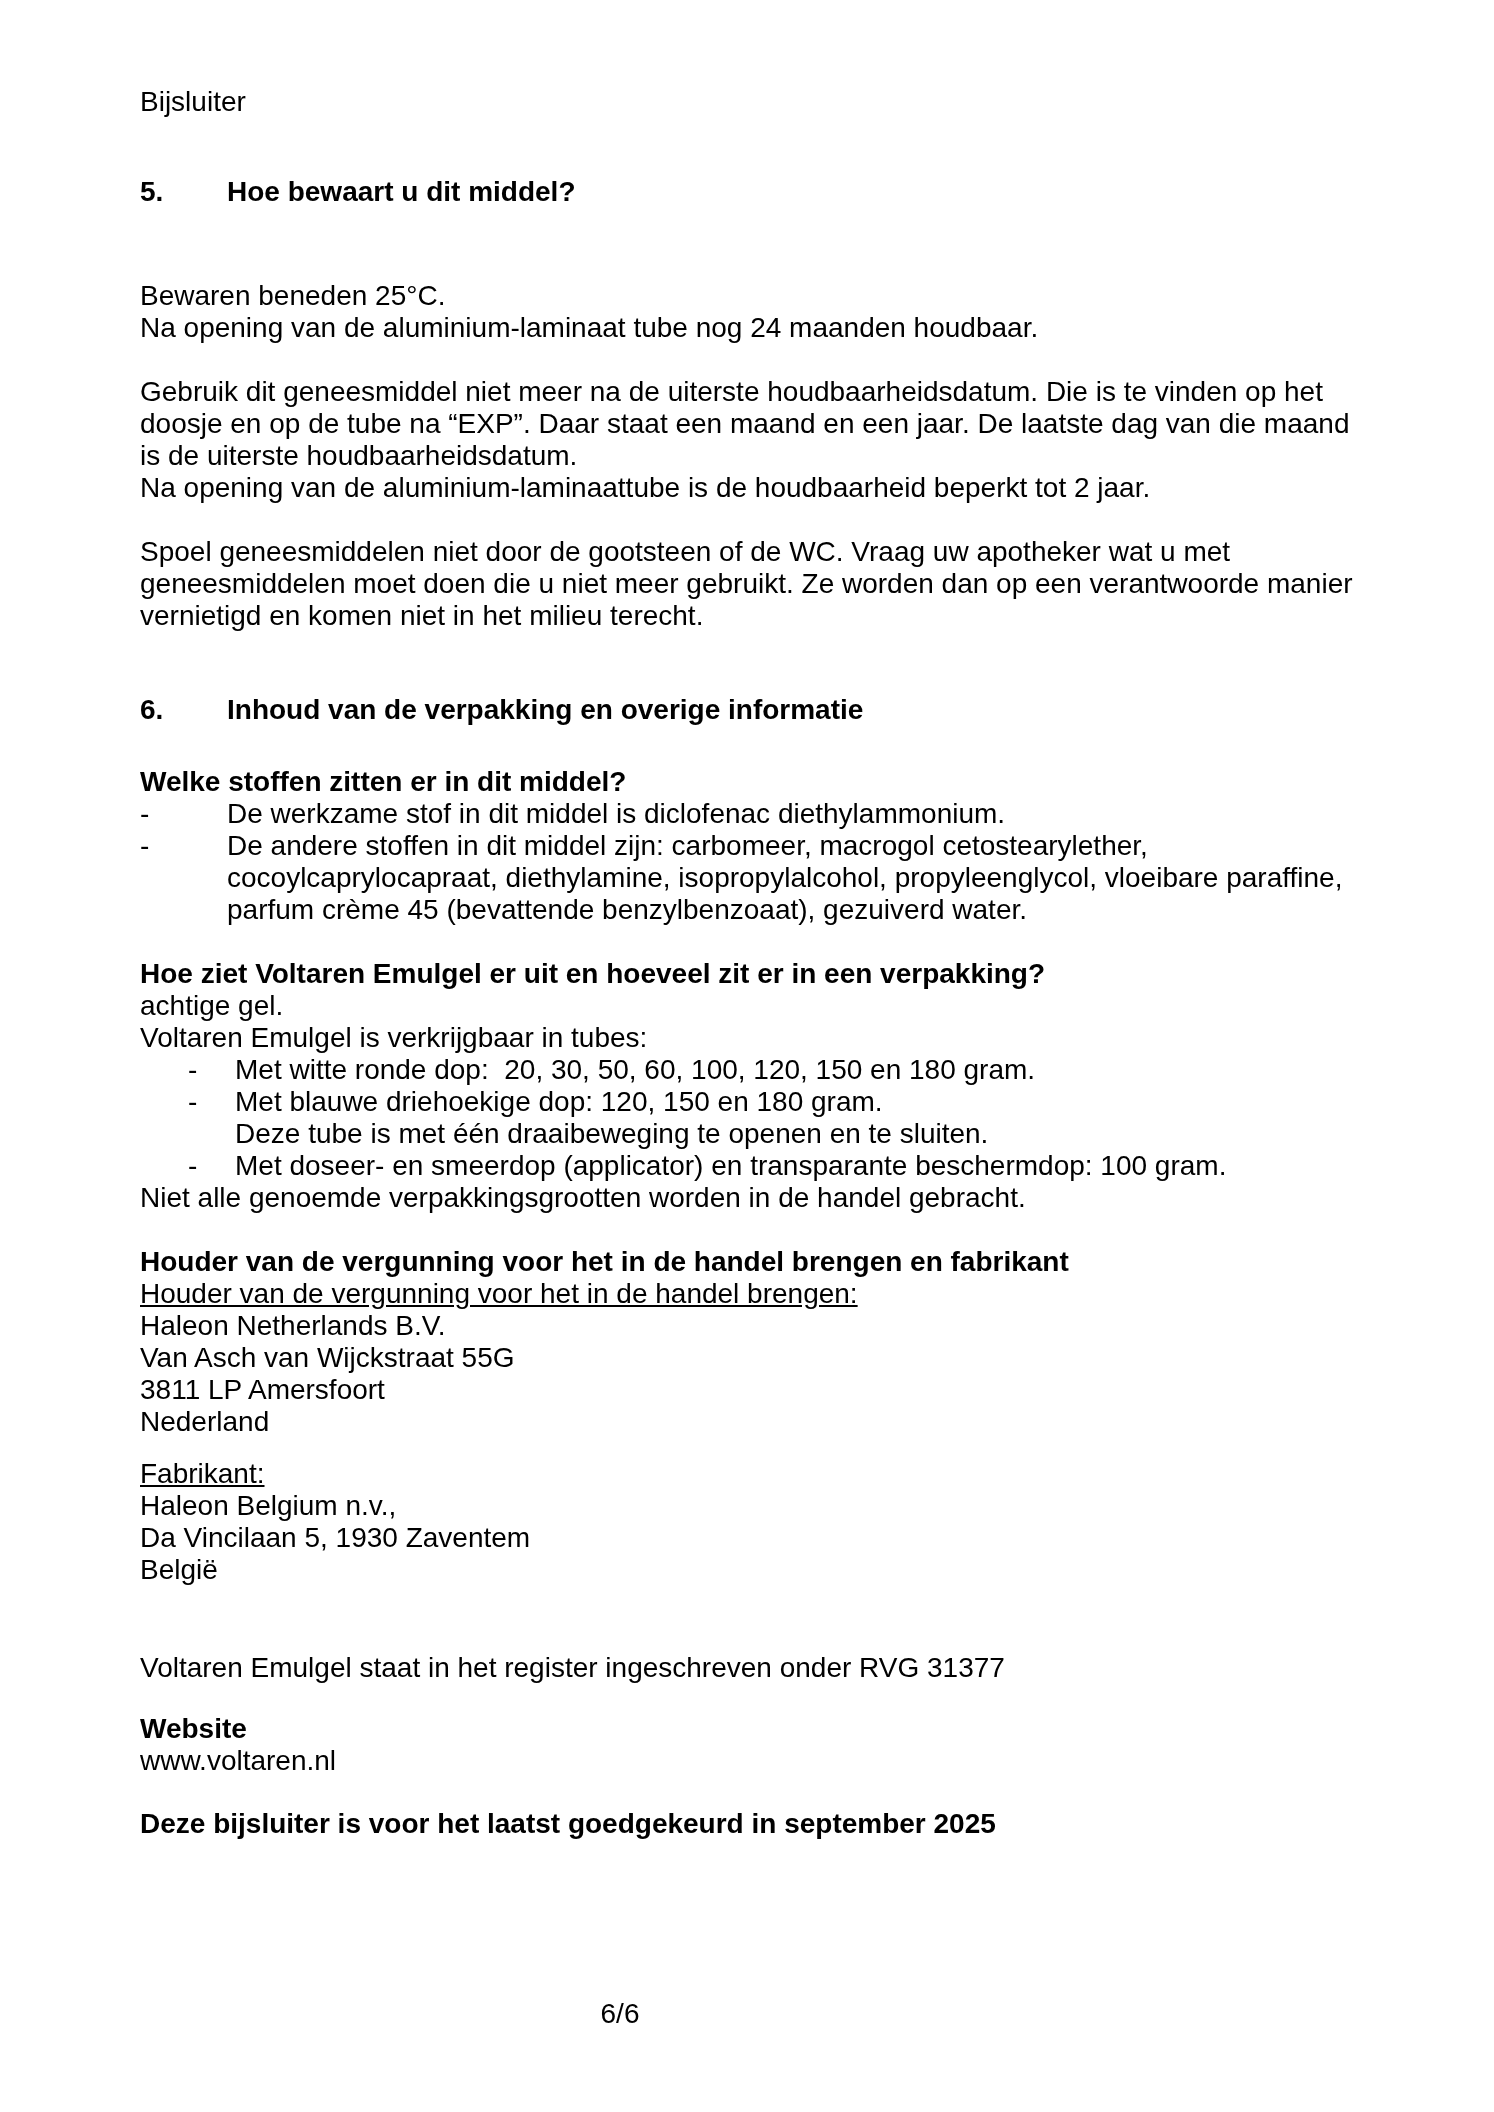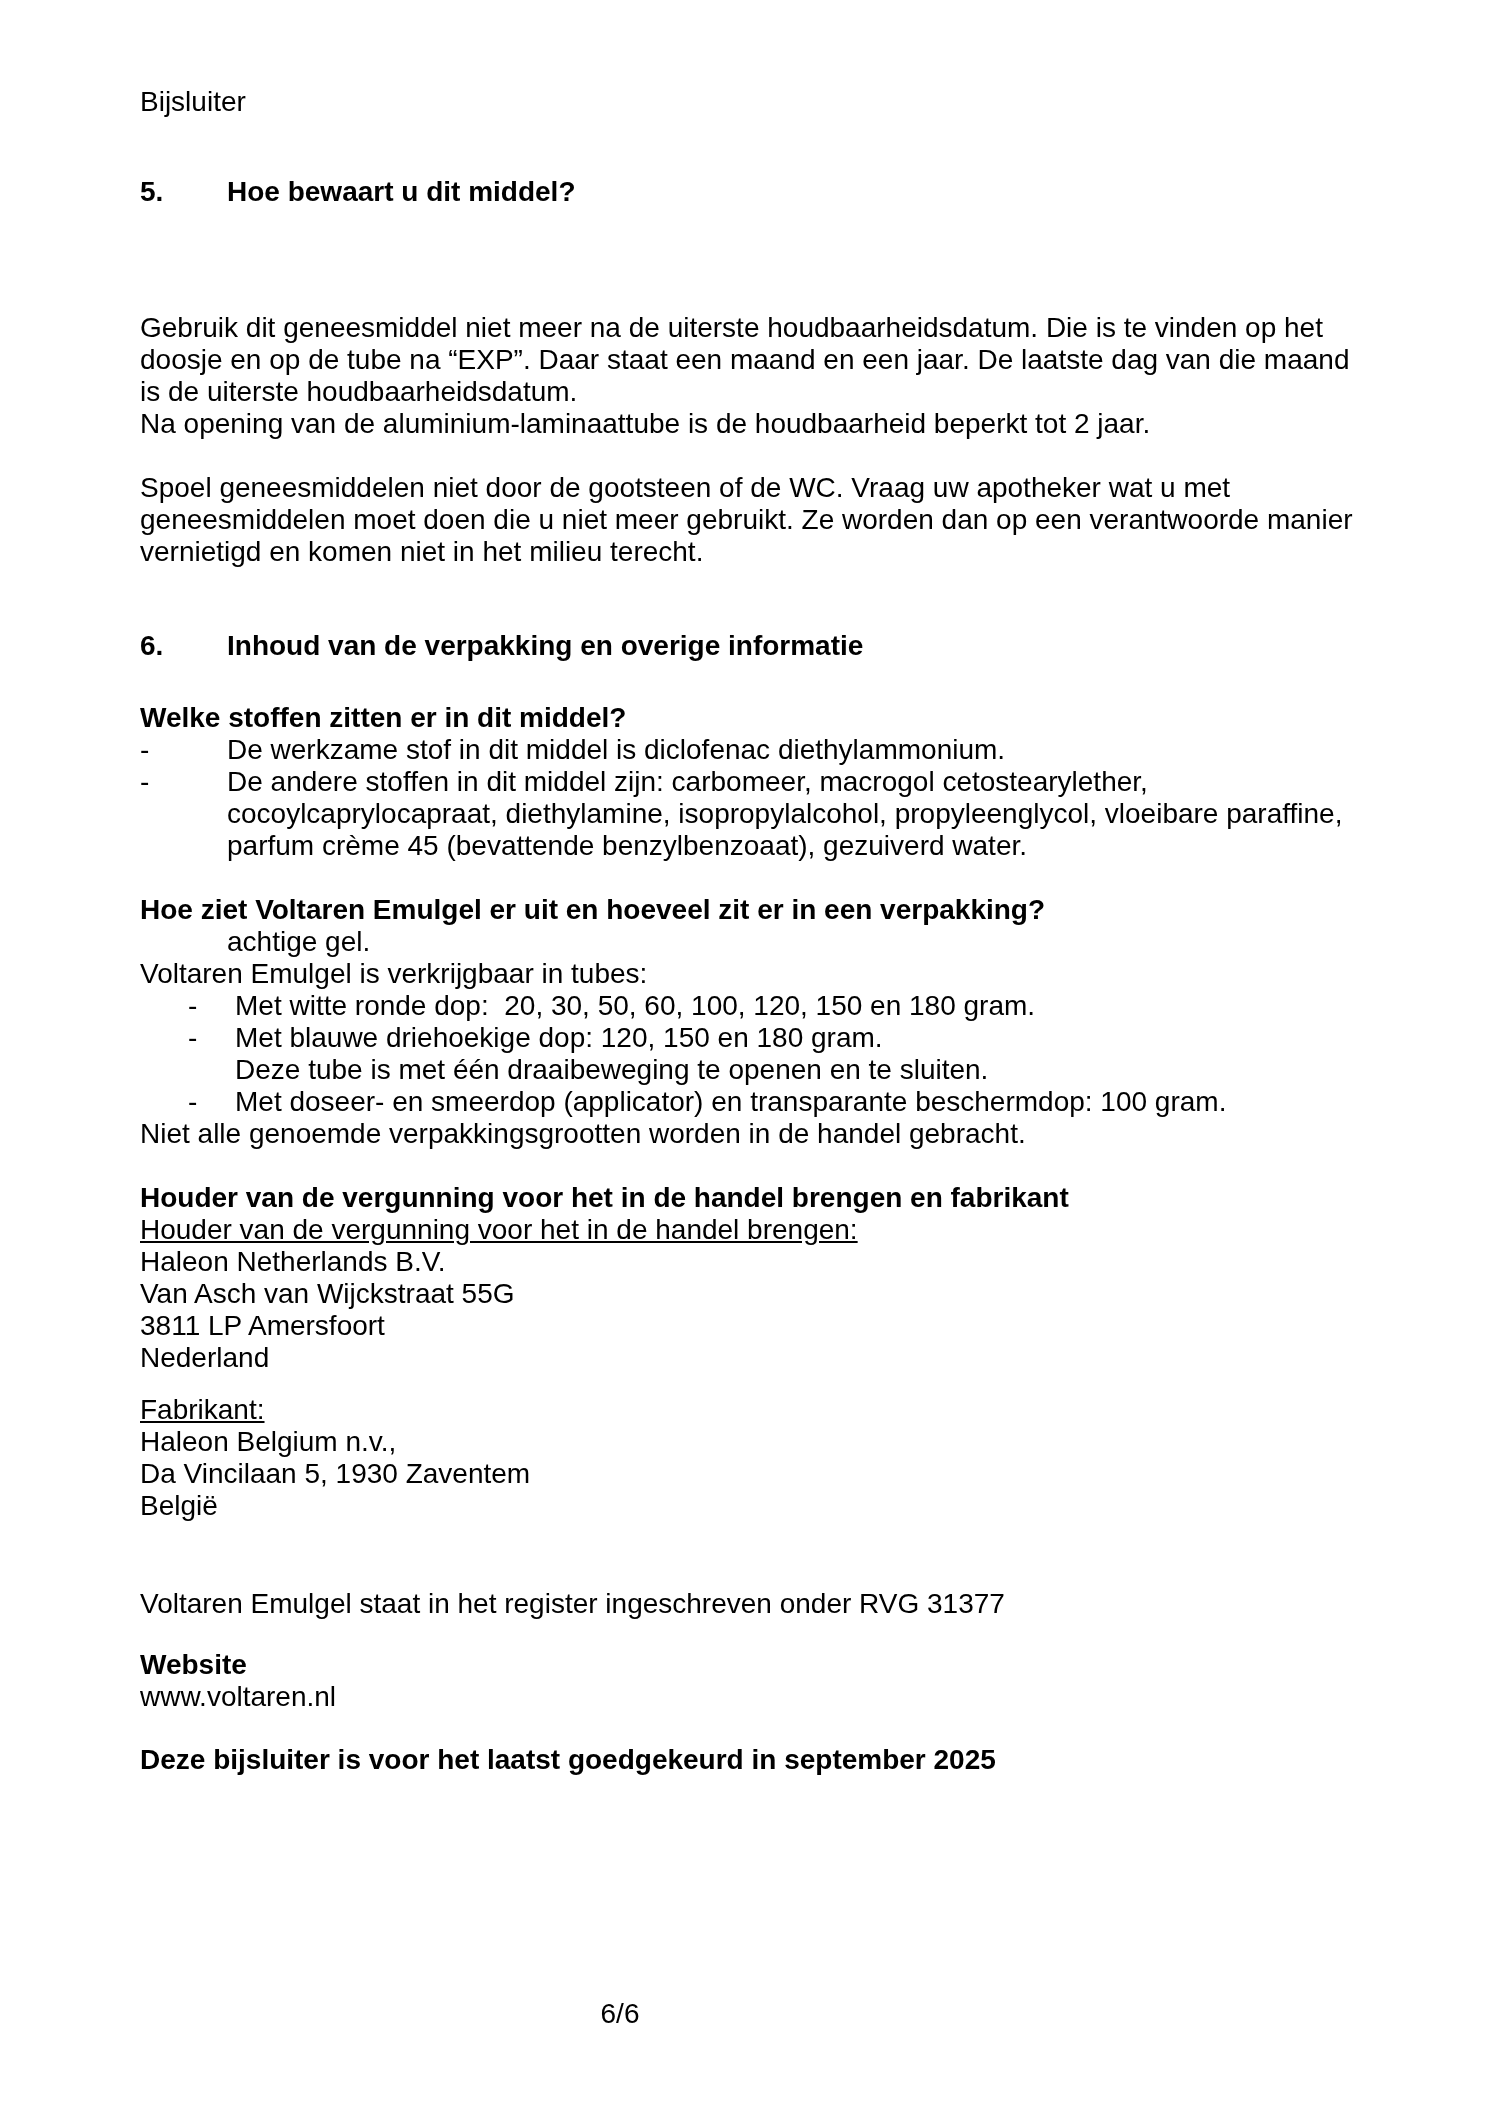--- a/index.html
+++ b/index.html
@@ -24,21 +24,21 @@
   .h-num{flex:none;width:87px;}
   .h-title{flex:1;}
   
   .brow{display:flex;}
   .bmark{flex:none;width:87px;}
   .btext{flex:1;white-space:pre-wrap;}
   
   .trow{display:flex;margin-left:48px;}
   .tmark{flex:none;width:47px;}
   .ttext{flex:1;white-space:pre-wrap;}
-  .indent-tab{margin-left:87px;}
+  .indent-tab{}
   
   .g20{height:20px;} .g29{height:29px;} .g31{height:31px;} .g32{height:32px;}
   .g40{height:40px;} .g58{height:58px;} .g62{height:62px;} .g66{height:66px;}
   .footer{
     position:absolute;
     top:1998px;
     left:0;
     width:1240px;
     text-align:center;
   }
@@ -56,20 +56,22 @@
     <div class="heading-row">
       <span class="h-num">5.</span>
       <span class="h-title">Hoe bewaart u dit middel?</span>
     </div>
 
     <div class="g40"></div>
 
 
     <div class="g32"></div>
 
+    <div class="para">Bewaren beneden 25°C.
+Na opening van de aluminium-laminaat tube nog 24 maanden houdbaar.</div>
 
     <div class="g32"></div>
 
     <div class="para">Gebruik dit geneesmiddel niet meer na de uiterste houdbaarheidsdatum. Die is te vinden op het
 doosje en op de tube na “EXP”. Daar staat een maand en een jaar. De laatste dag van die maand
 is de uiterste houdbaarheidsdatum.
 Na opening van de aluminium-laminaattube is de houdbaarheid beperkt tot 2 jaar.</div>
 
     <div class="g32"></div>
 

